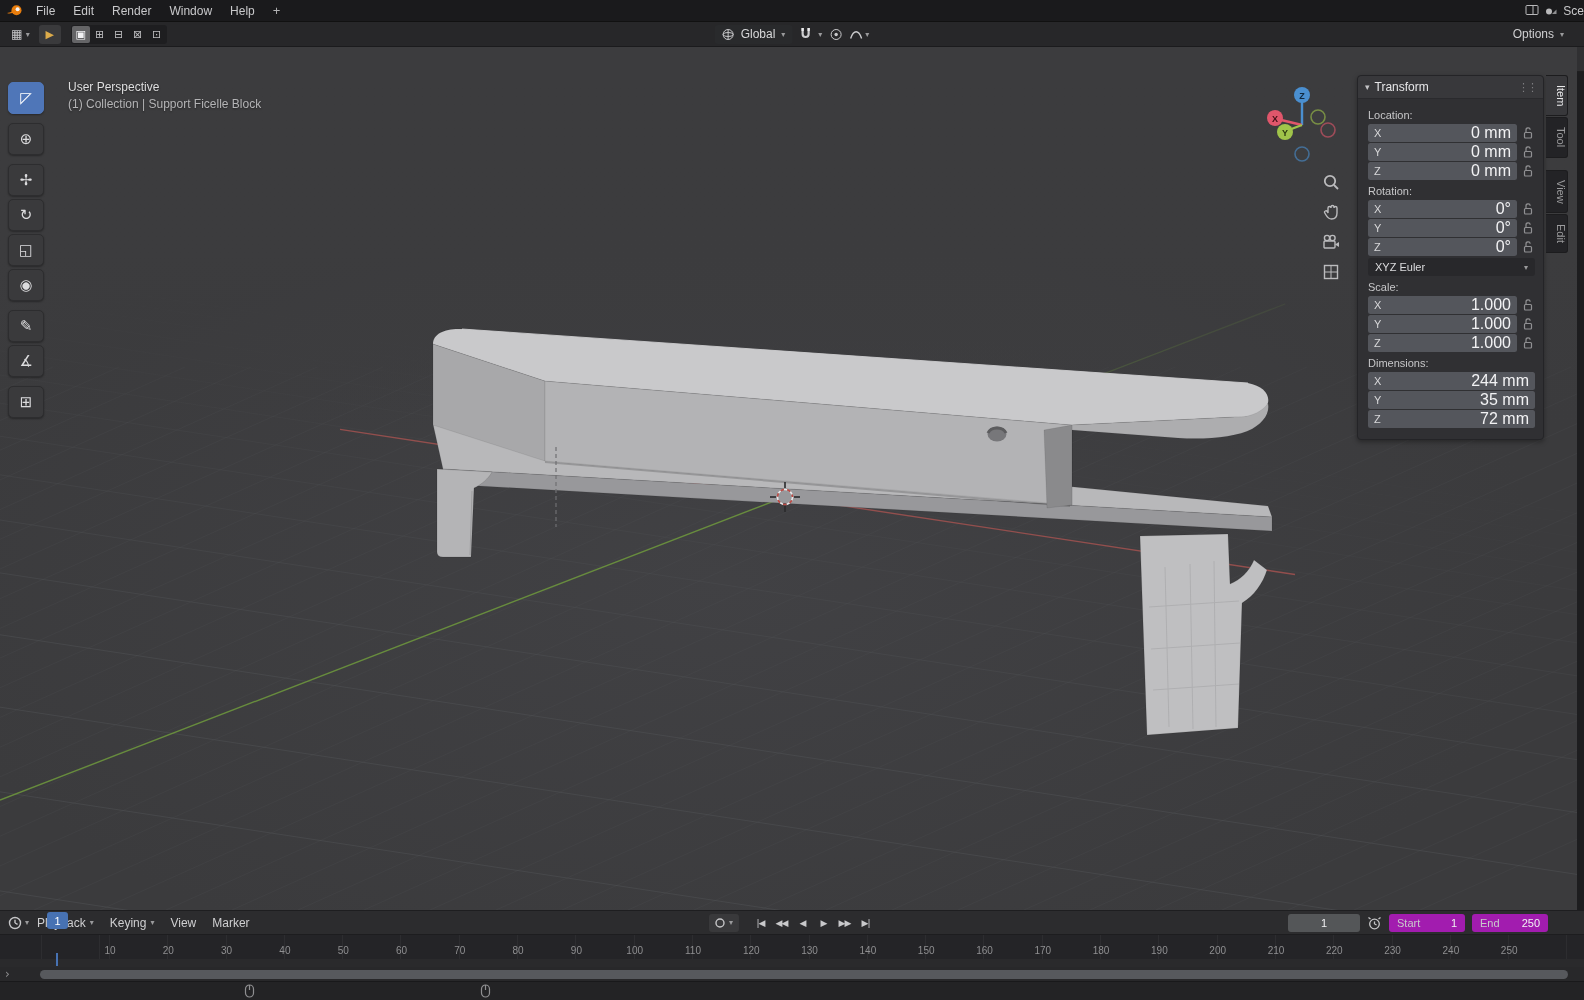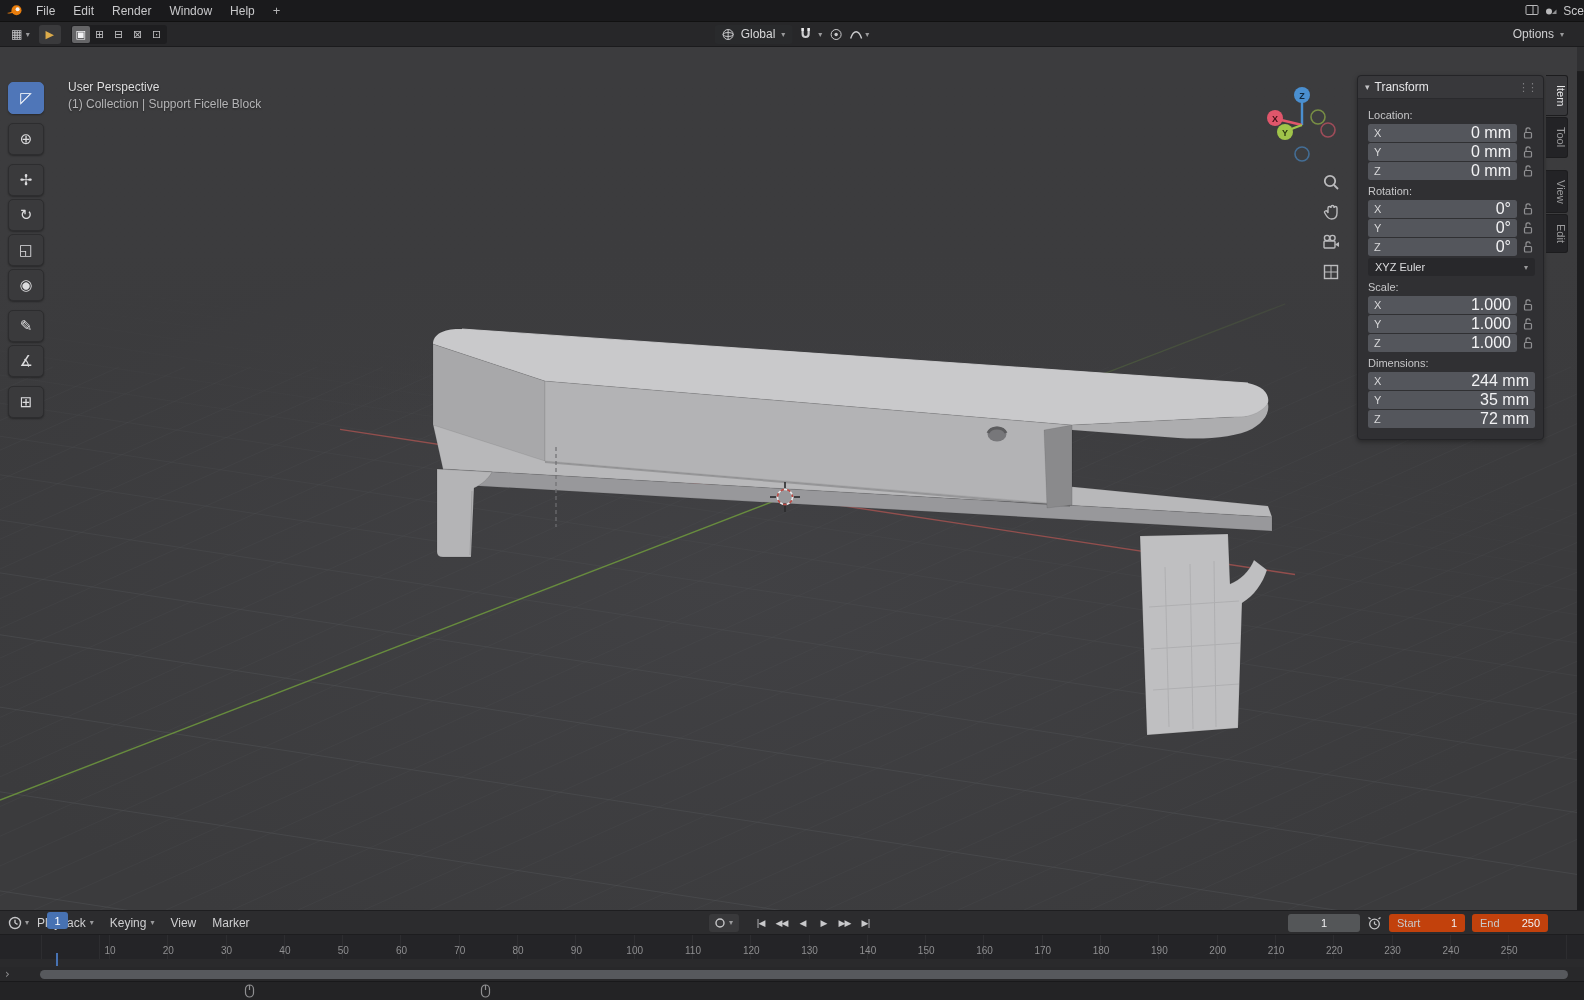--- a/index.html
+++ b/index.html
@@ -92,21 +92,21 @@
              border-top:1px solid #1e1e20;position:relative;box-sizing:border-box;}
   .tl-menu{padding:0 8px;color:#cfcfd1;display:flex;align-items:center;gap:4px;}
   .tl-transport{position:absolute;left:50%;transform:translateX(-50%);display:flex;align-items:center;gap:2px;}
   .rec-pill{display:flex;align-items:center;gap:4px;background:#39393b;border-radius:3px;height:18px;padding:0 6px;margin-right:10px;}
   .tr-btn{min-width:19px;height:18px;display:flex;align-items:center;justify-content:center;
           font-size:9px;color:#c9c9cb;letter-spacing:-1px;font-family:"DejaVu Sans",sans-serif;}
   .tl-right{margin-left:auto;display:flex;align-items:center;gap:7px;margin-right:28px;}
   .tl-field{height:18px;background:#545658;border-radius:3px;display:flex;align-items:center;
             justify-content:center;font-size:11px;color:#f1f1f3;}
   .frame-field{width:72px;}
-  .se-field{width:76px;background:#c2410c;justify-content:space-between;padding:0 8px;box-sizing:border-box;}
+  .se-field{width:76px;background:#a21caf;justify-content:space-between;padding:0 8px;box-sizing:border-box;}
   .se-label{color:#c9c9cb;}
   .tl-ruler{height:24px;background:#242427;position:relative;border-top:1px solid #1d1d1f;overflow:hidden;
             background-image:repeating-linear-gradient(90deg, rgba(255,255,255,.045) 0 1px, transparent 1px 58.3px);
             background-position:109px 0;}
   .tl-tick{position:absolute;bottom:3px;width:40px;text-align:center;font-size:10px;color:#8f8f91;}
   .tl-badge{position:absolute;left:47px;top:2px;width:21px;height:17px;background:#4772b3;border-radius:3px;
             color:#fff;display:flex;align-items:center;justify-content:center;font-size:11px;}
   .tl-playhead{position:absolute;left:56px;top:43px;width:2px;height:13px;background:#4772b3;}
   .tl-track{height:8px;background:#2a2a2c;}
   .tl-scroll{height:16px;position:relative;background:#28282a;}

